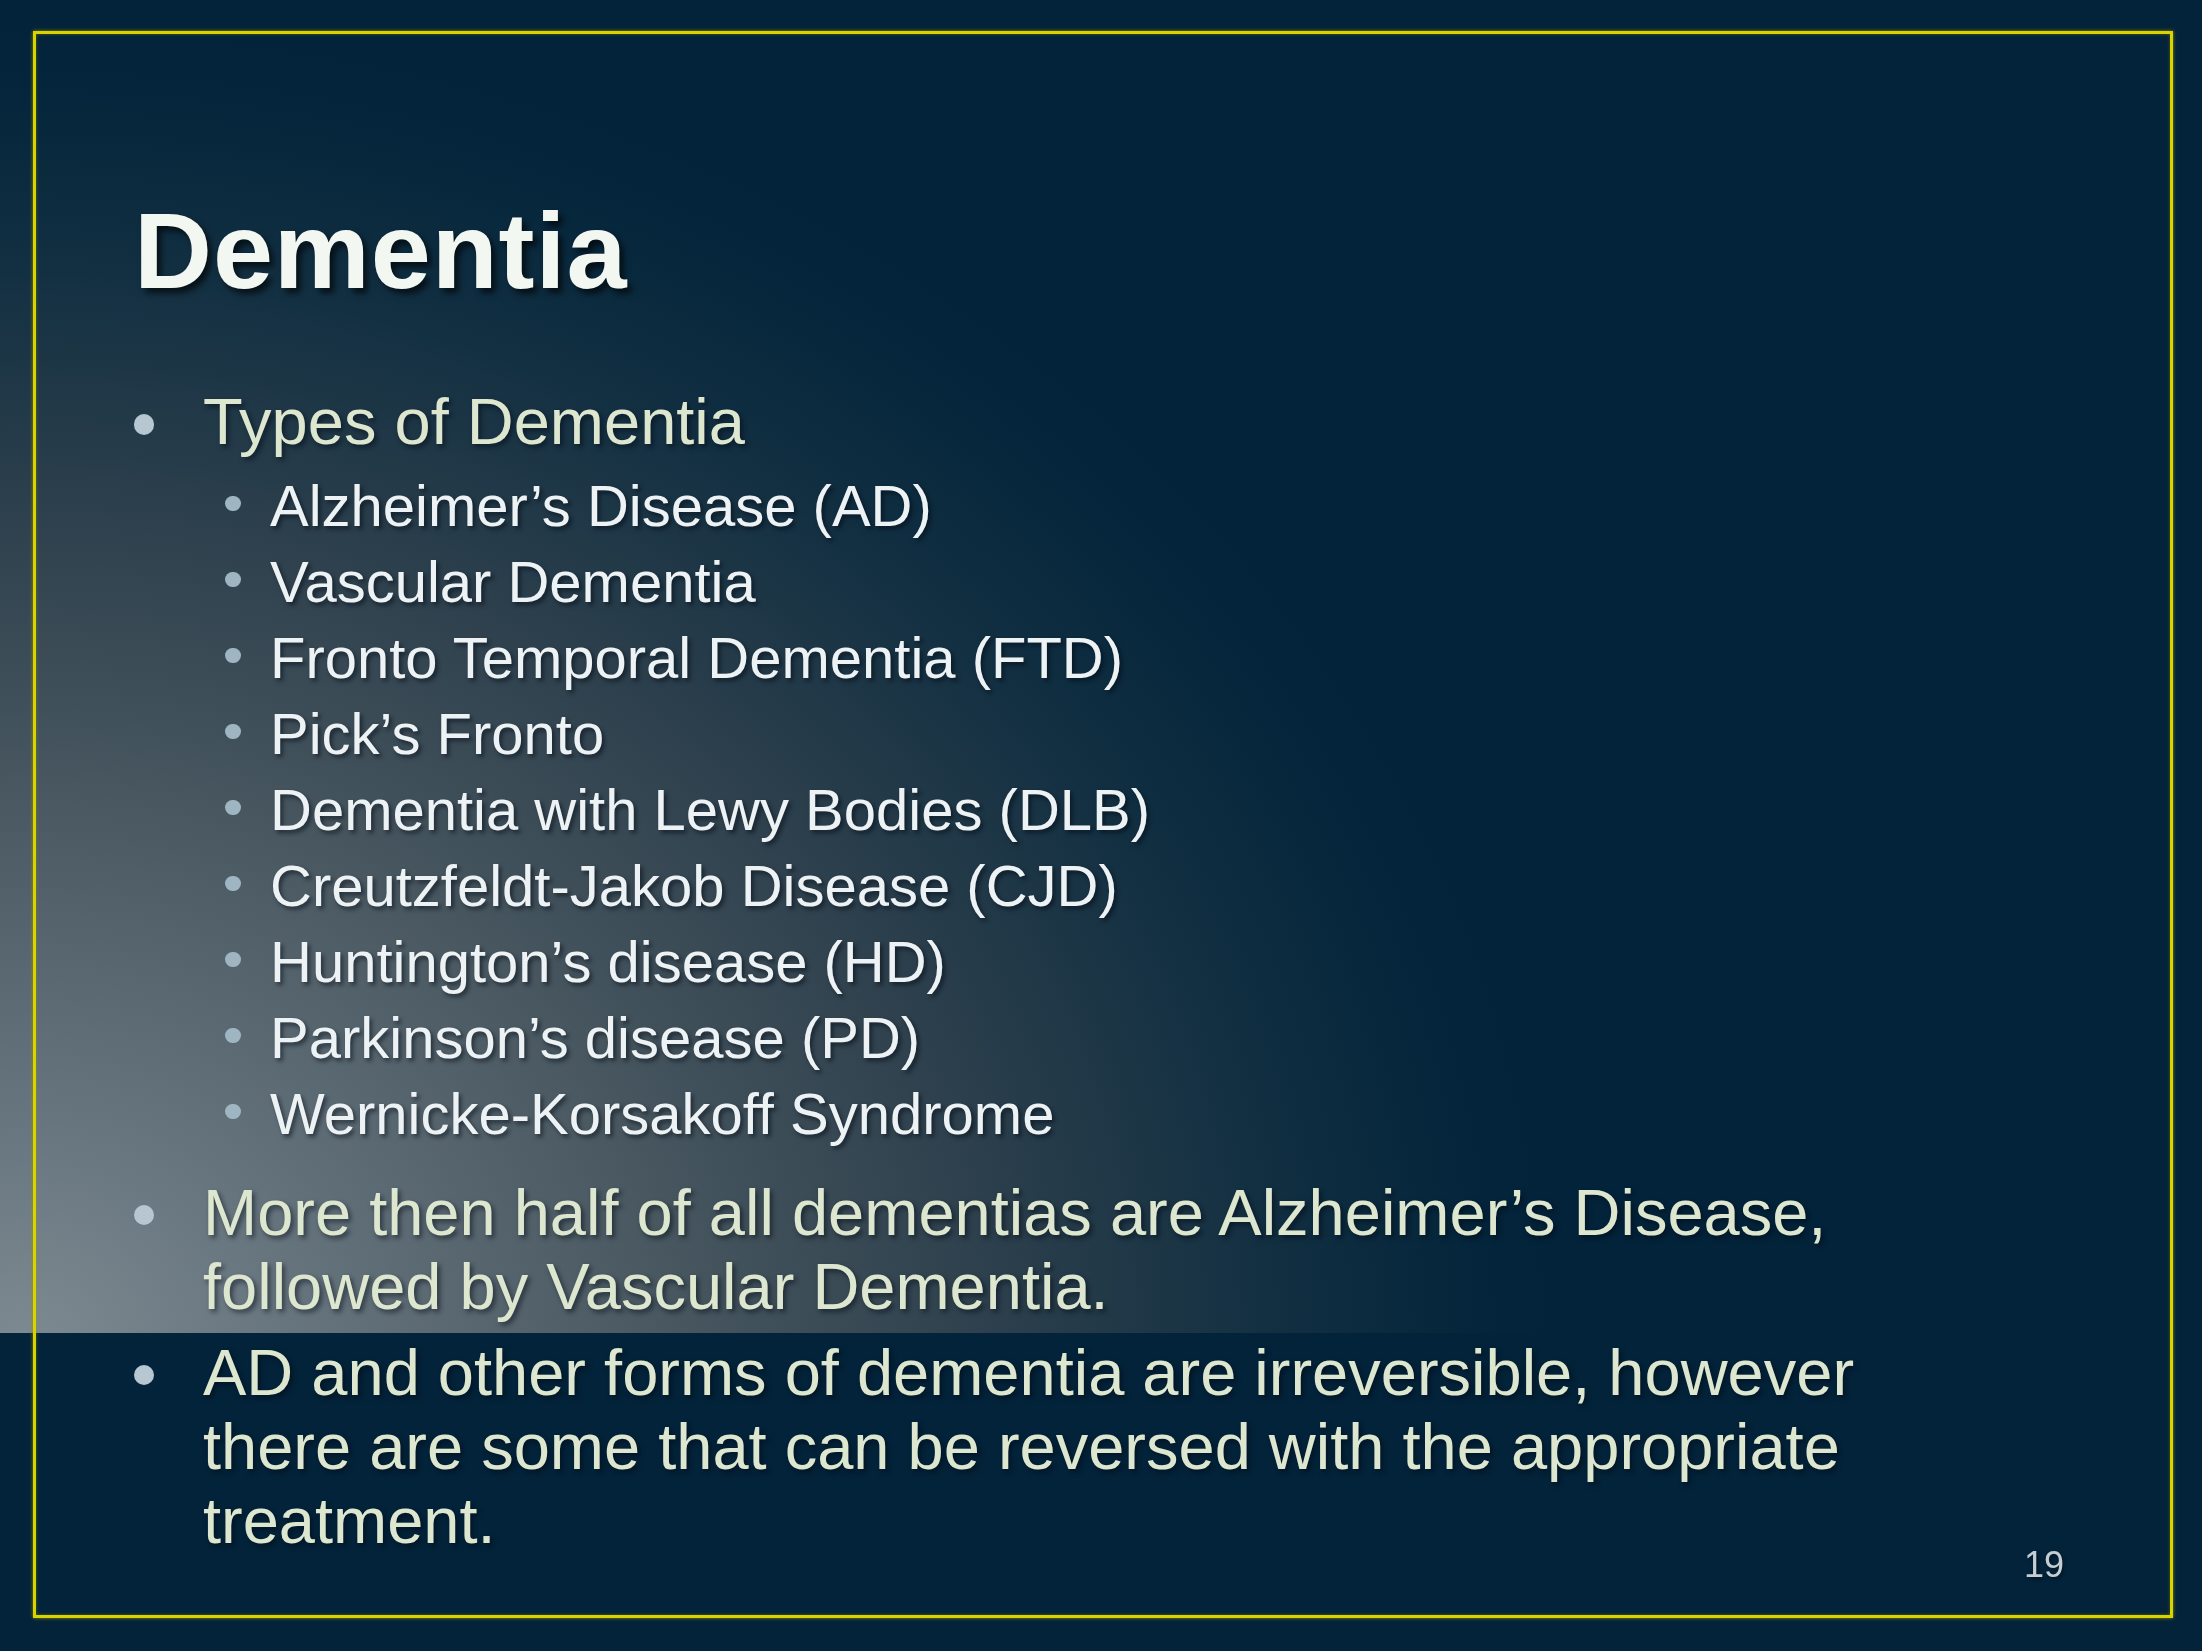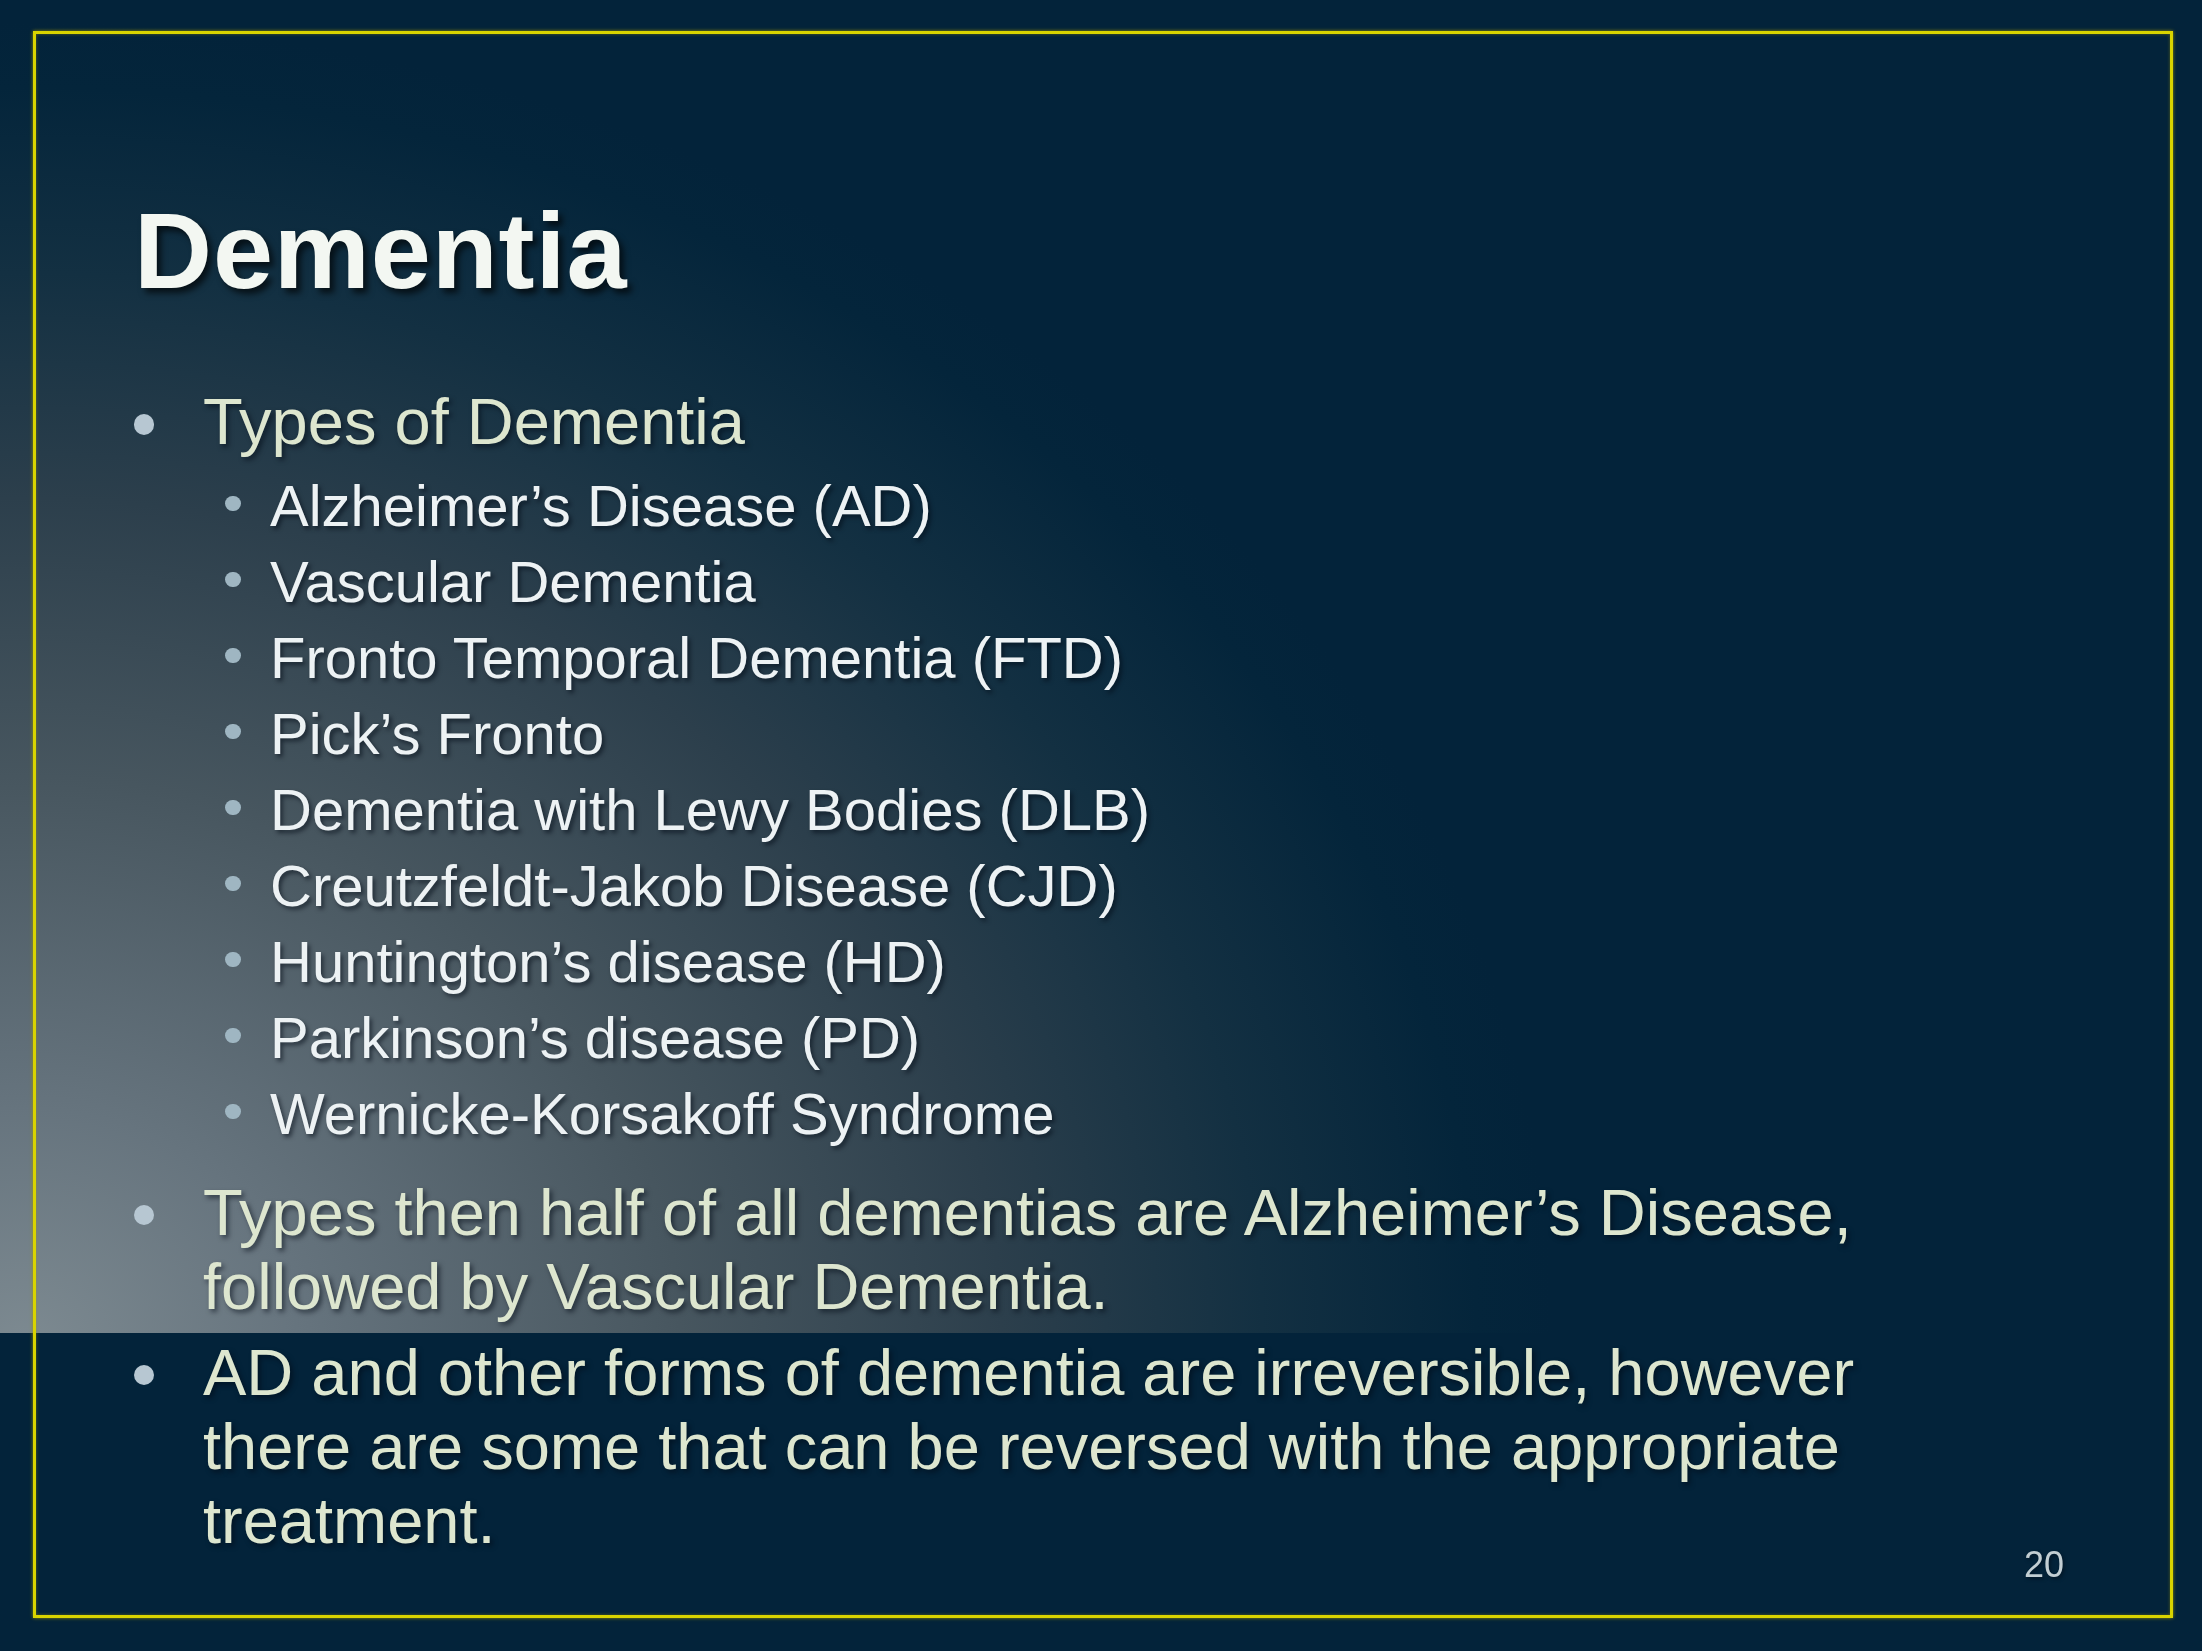--- a/index.html
+++ b/index.html
@@ -154,25 +154,25 @@
         <span>Parkinson’s disease (PD)</span>
       </li>
       <li>
         <span class="b2"></span>
         <span>Wernicke-Korsakoff Syndrome</span>
       </li>
     </ul>
 
     <div class="l1 para1">
       <span class="b1"></span>
-      <span>Types then half of all dementias are Alzheimer’s Disease, followed by Vascular Dementia.</span>
+      <span>More then half of all dementias are Alzheimer’s Disease, followed by Vascular Dementia.</span>
     </div>
 
     <div class="l1 para2">
       <span class="b1"></span>
       <span>AD and other forms of dementia are irreversible, however there are some that can be reversed with the appropriate treatment.</span>
     </div>
 
   </div>
 
-  <div class="page-number">20</div>
+  <div class="page-number">19</div>
 </div>
 
 
 </body></html>

